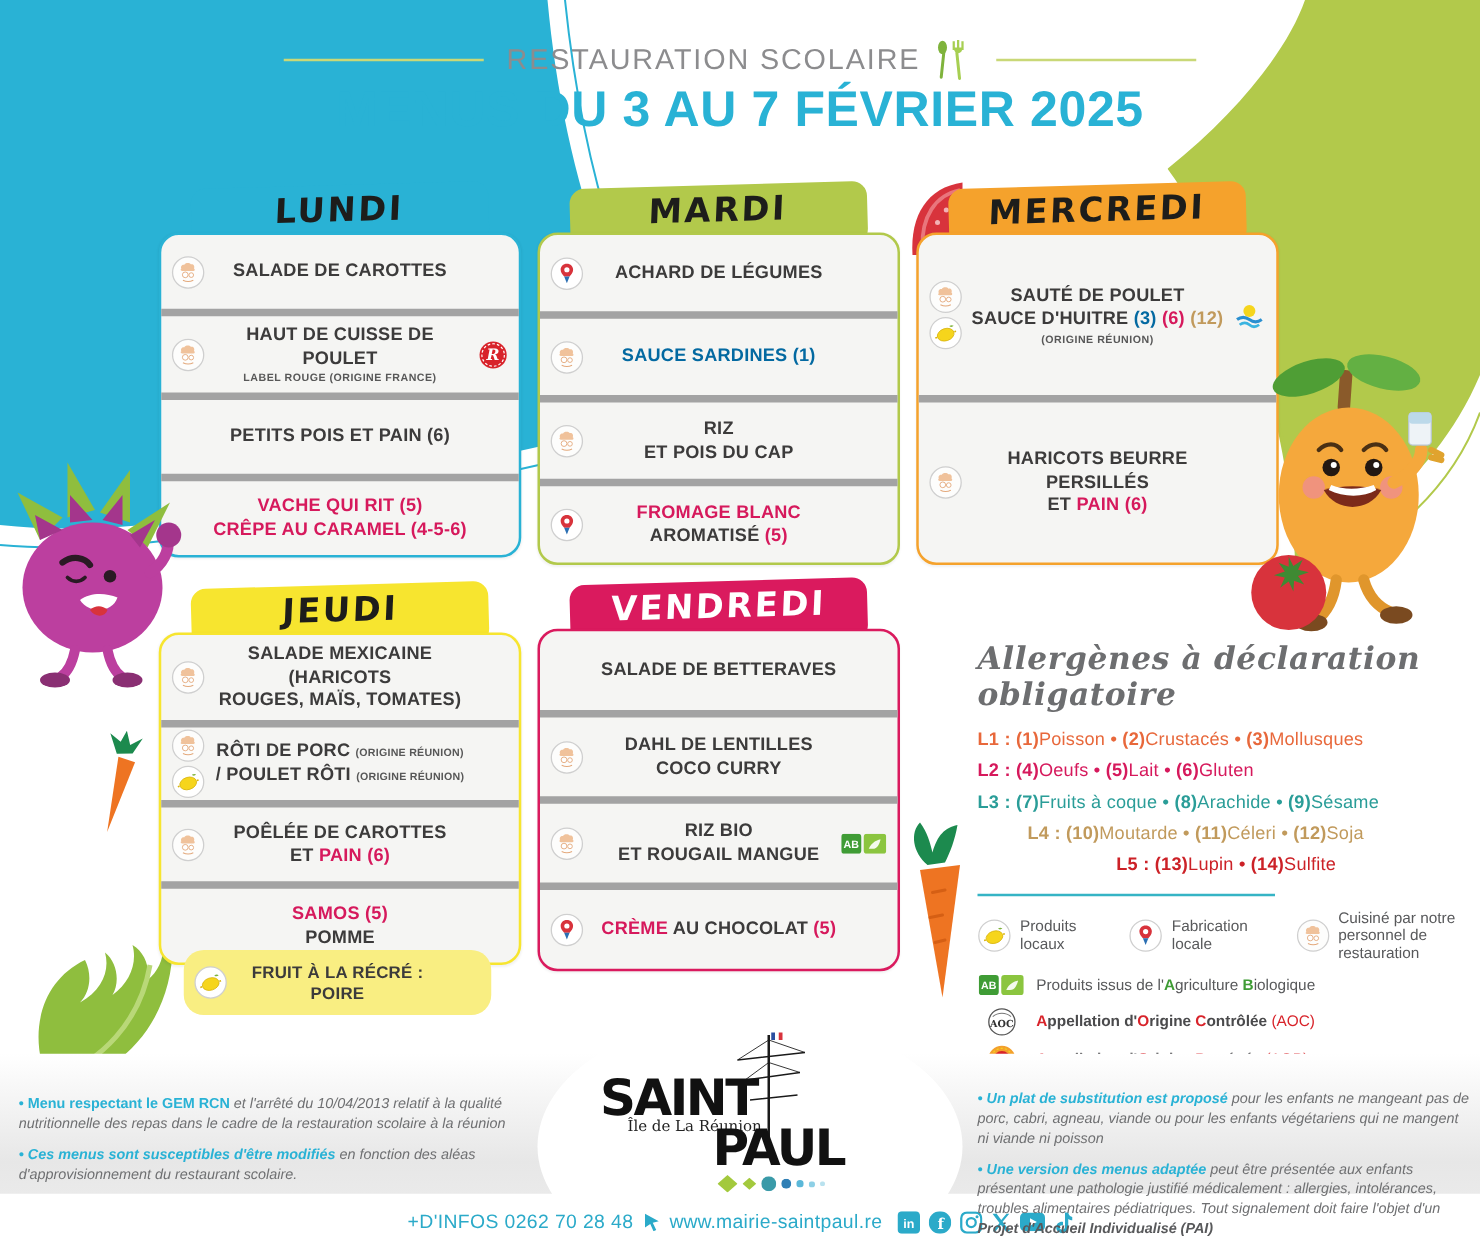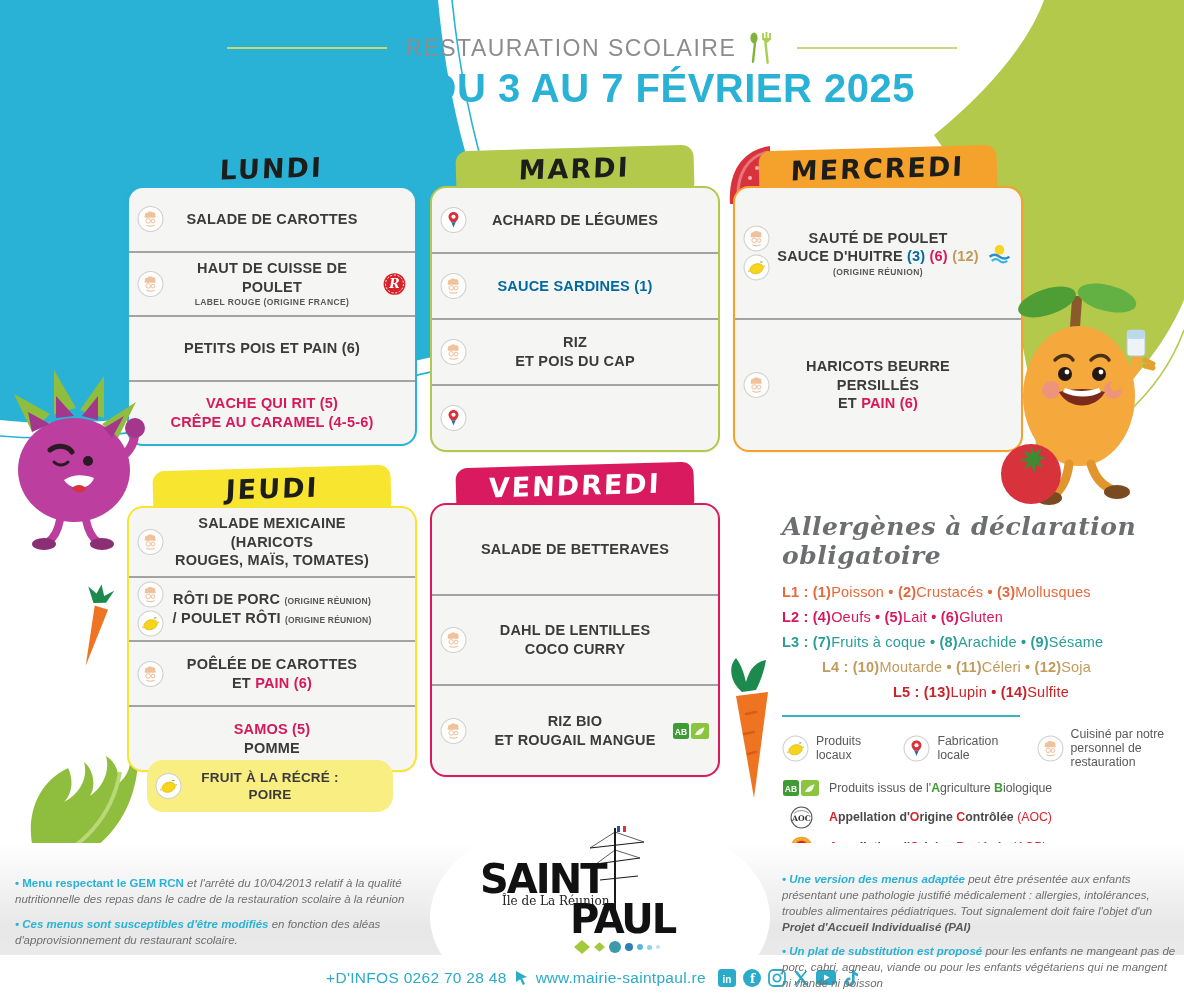--- a/index.html
+++ b/index.html
@@ -13,21 +13,21 @@
   .title{top:66px;left:0;width:1184px;text-align:center;font-size:40px;font-weight:bold;
          color:#29b2d5;letter-spacing:.5px;}
   
   .day-tab{position:absolute;height:50px;border-radius:12px;z-index:1;display:flex;
            align-items:flex-start;justify-content:center;transform:rotate(-1.6deg);}
   .day-tab span{font-weight:800;font-size:27px;letter-spacing:2px;padding-top:5px;
                 font-family:"DejaVu Sans",sans-serif;transform:skewX(-4deg);}
   .day-body{position:absolute;background:#f5f5f3;border-radius:16px;z-index:2;
             display:flex;flex-direction:column;box-shadow:0 1px 2px rgba(0,0,0,.06);}
   .menu-row{position:relative;flex:1;display:flex;align-items:center;justify-content:center;}
-  .menu-row:not(:last-child){border-bottom:2px solid #a3a3a3;}
+  .menu-row:not(:last-child){border-bottom:6px solid #a3a3a3;}
   .row-text{width:100%;padding:6px 38px;text-align:center;font-weight:bold;font-size:14.5px;
             color:#3c3b3b;line-height:1.28;letter-spacing:.2px;}
   .row-text .ln{display:block;}
   .sp-p{color:#d6195c}.sp-o{color:#0369a1}.sp-t{color:#c19a5c}
   .sp-y{display:block;font-size:8.5px;color:#585858;letter-spacing:.4px;margin-top:1px;}
   .sp-yi{font-size:8.5px;color:#585858;}
   .row-icons{position:absolute;left:8px;top:50%;transform:translateY(-50%);display:flex;
              flex-direction:column;gap:2px;z-index:3;}
   .row-badge{position:absolute;right:9px;top:50%;transform:translateY(-50%);z-index:3;display:flex;}
   .extra-strip{position:absolute;z-index:3;background:#f9ee82;border-radius:16px;
@@ -224,20 +224,24 @@
         <div class="row-icons">
           <span class="icn">
             <svg width="27" height="27" viewBox="0 0 26 26">
               <circle cx="13" cy="13" r="12" fill="#fff" stroke="#cfcfcf"></circle>
               <path d="M13 5.2c-2.9 0-4.8 2.1-4.8 4.7 0 2 1.5 3.8 2.7 5.2h4.2c1.2-1.4 2.7-3.2 2.7-5.2 0-2.6-1.9-4.7-4.8-4.7z" fill="#d8333c"></path>
               <path d="M10.9 15.1 L13 20.3 L15.1 15.1 Z" fill="#2b6fb3"></path>
               <circle cx="13" cy="9.9" r="2" fill="#fff"></circle>
             </svg>
           </span>
         </div>
+        <div class="row-text">
+          <span class="ln"><span class="sp-p">FROMAGE BLANC</span></span>
+          <span class="ln"><span>AROMATISÉ </span><span class="sp-p">(5)</span></span>
+        </div>
       </div>
     </div>
     <div class="day-tab abs" style="left: 759px; top: 148px; width: 238px; background: rgb(245, 162, 44);">
       <span style="color: rgb(29, 29, 27);">MERCREDI</span>
     </div>
     <div class="day-body abs" style="left: 733px; top: 186px; width: 286px; height: 262px; border: 2px solid rgb(245, 162, 44);">
       <div class="menu-row">
         <div class="row-icons">
           <span class="icn">
             <svg width="27" height="27" viewBox="0 0 26 26">
@@ -424,20 +428,35 @@
           <span class="ln"><span>RIZ BIO</span></span>
           <span class="ln"><span>ET ROUGAIL MANGUE</span></span>
         </div>
         <div class="row-badge">
           <svg width="36" height="16" viewBox="0 0 36 16">
             <rect x="0" y="0" width="16" height="16" rx="2.5" fill="#3f9c35"></rect>
             <text x="8" y="11.5" text-anchor="middle" font-size="8.5" font-weight="bold" fill="#fff" font-family="Liberation Sans,sans-serif">AB</text>
             <rect x="18" y="0" width="18" height="16" rx="2.5" fill="#8bc53f"></rect>
             <path d="M22 12c2.2-5.5 7.5-7.5 9.5-7.5-1 3.2-2.2 7.5-6.5 7.5z" fill="#fff" opacity=".9"></path>
           </svg>
+        </div>
+      </div>
+      <div class="menu-row">
+        <div class="row-icons">
+          <span class="icn">
+            <svg width="27" height="27" viewBox="0 0 26 26">
+              <circle cx="13" cy="13" r="12" fill="#fff" stroke="#cfcfcf"></circle>
+              <path d="M13 5.2c-2.9 0-4.8 2.1-4.8 4.7 0 2 1.5 3.8 2.7 5.2h4.2c1.2-1.4 2.7-3.2 2.7-5.2 0-2.6-1.9-4.7-4.8-4.7z" fill="#d8333c"></path>
+              <path d="M10.9 15.1 L13 20.3 L15.1 15.1 Z" fill="#2b6fb3"></path>
+              <circle cx="13" cy="9.9" r="2" fill="#fff"></circle>
+            </svg>
+          </span>
+        </div>
+        <div class="row-text">
+          <span class="ln"><span class="sp-p">CRÈME </span><span>AU CHOCOLAT </span><span class="sp-p">(5)</span></span>
         </div>
       </div>
     </div>
   </div>
 
 <svg class="abs" style="top:362px;left:2px;z-index:4;" width="150" height="190" viewBox="0 0 150 190">
   <g>
     <path d="M30 70 L12 32 L48 52 Z" fill="#8fbe3e"></path>
       <path d="M52 52 L52 8 L74 46 Z" fill="#8fbe3e"></path>
     <path d="M78 48 L102 14 L102 56 Z" fill="#8fbe3e"></path>
@@ -616,22 +635,22 @@
 </div>
 
 <div class="abs bottom-grad"></div>
 <div class="abs logo-blob"></div>
 
 <div class="abs" style="top:876px;left:15px;width:424px;z-index:2;" id="notes-left">
     <div class="note"><span class="nt-c">• Menu respectant le GEM RCN </span><span class="nt-gi">et l'arrêté du 10/04/2013 relatif à la qualité nutritionnelle des repas dans le cadre de la restauration scolaire à la réunion</span></div>
     <div class="note"><span class="nt-ci">• Ces menus sont susceptibles d'être modifiés </span><span class="nt-gi">en fonction des aléas d'approvisionnement du restaurant scolaire.</span></div>
   </div>
 <div class="abs" style="top:872px;left:782px;width:396px;z-index:2;" id="notes-right">
+    <div class="note"><span class="nt-ci">• Un plat de substitution est proposé </span><span class="nt-gi">pour les enfants ne mangeant pas de porc, cabri, agneau, viande ou pour les enfants végétariens qui ne mangent ni viande ni poisson</span></div>
     <div class="note"><span class="nt-ci">• Une version des menus adaptée </span><span class="nt-gi">peut être présentée aux enfants présentant une pathologie justifié médicalement : allergies, intolérances, troubles alimentaires pédiatriques. Tout signalement doit faire l'objet d'un </span><span class="nt-gbi">Projet d'Accueil Individualisé (PAI)</span></div>
-    <div class="note"><span class="nt-ci">• Un plat de substitution est proposé </span><span class="nt-gi">pour les enfants ne mangeant pas de porc, cabri, agneau, viande ou pour les enfants végétariens qui ne mangent ni viande ni poisson</span></div>
   </div>
 
 <div class="abs sp-logo">
   <svg class="abs" style="top:-14px;left:92px;" width="90" height="90" viewBox="0 0 90 90">
     <path d="M45 4 V88" stroke="#1a1a1a" stroke-width="2"></path>
     <path d="M20 24 L74 18 M26 40 L70 34 M30 56 L68 52" stroke="#1a1a1a" stroke-width="1.2" fill="none"></path>
     <path d="M45 8 L20 24 M45 8 L74 18 M45 26 L26 40 M45 26 L70 34" stroke="#1a1a1a" stroke-width=".7" fill="none"></path>
     <rect x="47" y="2" width="3" height="6" fill="#2a4fa0"></rect>
       <rect x="50" y="2" width="3" height="6" fill="#fff"></rect>
       <rect x="53" y="2" width="3" height="6" fill="#d8333c"></rect>

